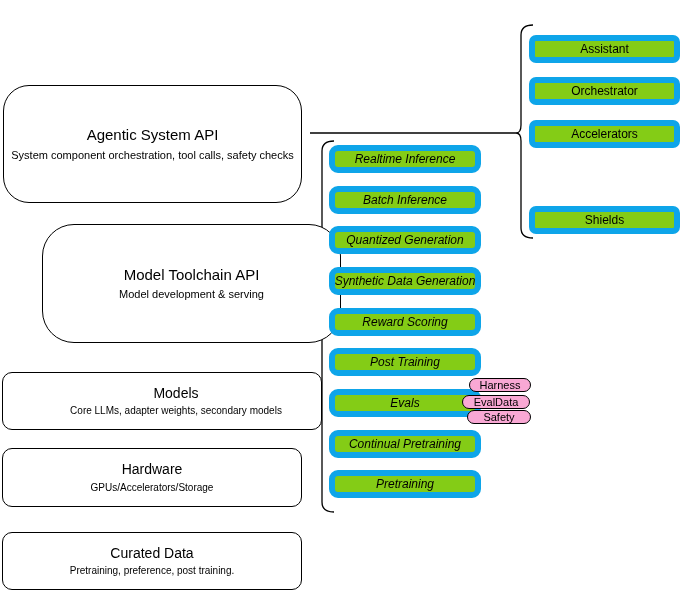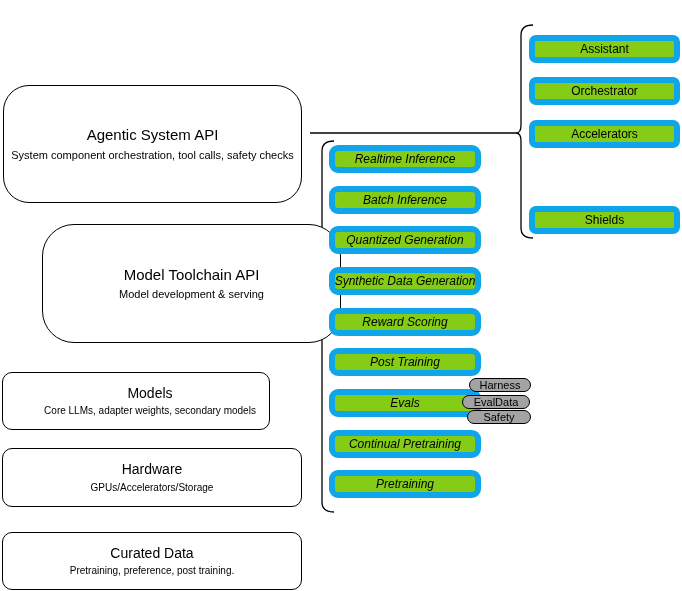--- a/index.html
+++ b/index.html
@@ -40,21 +40,21 @@
     text-align:center;
     white-space:nowrap;
   }
   .mid{left:329px;width:152px;height:28px;font-style:italic;}
   .right{left:529px;width:151px;height:28px;border-radius:7px;}
   .pill{
     position:absolute;
     box-sizing:border-box;
     border:1px solid #000;
     border-radius:999px;
-    background:#a3a3a3;
+    background:#f9a8d4;
     display:flex;
     align-items:center;
     justify-content:center;
     font-size:11px;
     z-index:3;
     white-space:nowrap;
   }
   svg.wires{position:absolute;left:0;top:0;z-index:1;}
   .node,.box,.pill{z-index:2;}
 </style>
@@ -73,21 +73,21 @@
   <div class="box big" style="left:3px;top:85px;width:299px;height:118px;border-radius:26px;">
     <div class="t">Agentic System API</div>
     <div class="s">System component orchestration, tool calls, safety checks</div>
   </div>
 
   <div class="box big" style="left:3px;top:224px;width:299px;height:119px;border-radius:32px;margin-left:39px;">
     <div class="t">Model Toolchain API</div>
     <div class="s">Model development &amp; serving</div>
   </div>
 
-  <div class="box" style="left:2px;top:372px;width:268px;height:58px;border-radius:10px;padding-left:28px;">
+  <div class="box" style="left:2px;top:372px;width:320px;height:58px;border-radius:10px;padding-left:28px;">
     <div class="t">Models</div>
     <div class="s">Core LLMs, adapter weights, secondary models</div>
   </div>
 
   <div class="box" style="left:2px;top:448px;width:300px;height:59px;border-radius:10px;">
     <div class="t">Hardware</div>
     <div class="s">GPUs/Accelerators/Storage</div>
   </div>
 
   <div class="box" style="left:2px;top:532px;width:300px;height:58px;border-radius:10px;">

